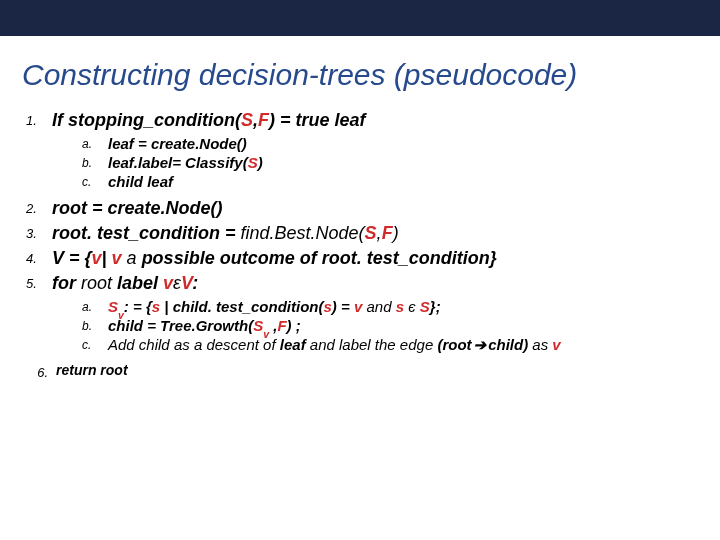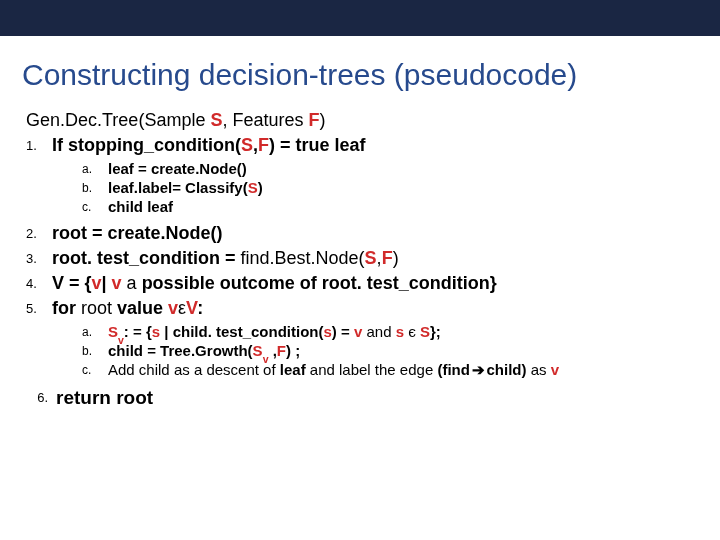--- a/index.html
+++ b/index.html
@@ -11,20 +11,21 @@
     font-family: Arial, Helvetica, sans-serif;
     overflow: hidden;
   }
   .topbar {
     width: 100%;
     height: 36px;
     background: #1a2643;
   }
   .slide {
     padding: 14px 22px 0 22px;
+    font-style: italic;
   }
   .title {
     font-size: 30px;
     color: #274a8d;
     margin: 8px 0 18px 0;
     font-weight: 400;
   }
   .l0 {
     font-size: 18px;
     margin: 0 0 4px 4px;
@@ -74,23 +75,20 @@
 </style>
 </head>
 <body>
 
 <div class="topbar"></div>
 
 <div class="slide">
 
   <div class="title">Constructing decision-trees (pseudocode)</div>
 
-  <div class="l0">
-    <span>Gen.Dec.Tree</span><span class="nw">(Sample </span><span class="red">S</span><span class="nw">, Features </span><span class="red">F</span><span class="nw">)</span>
-  </div>
 
   <div class="l1">
     <span class="num">1.</span>
     <span class="body">
       <span>If stopping_condition(</span><span class="red">S</span><span>,</span><span class="red">F</span><span>) = true leaf</span>
     </span>
   </div>
 
   <div class="l2">
     <span class="num">a.</span>
@@ -124,45 +122,45 @@
   <div class="l1">
     <span class="num">4.</span>
     <span class="body">
       <span>V = {</span><span class="red">v</span><span>| </span><span class="red">v</span><span class="nw"> a </span><span>possible outcome of root. test_condition}</span>
     </span>
   </div>
 
   <div class="l1">
     <span class="num">5.</span>
     <span class="body">
-      <span>for </span><span class="nw">root </span><span>value </span><span class="red">v</span><span class="nw">ε</span><span class="red">V</span><span>:</span>
+      <span>for </span><span class="nw">root </span><span>label </span><span class="red">v</span><span class="nw">ε</span><span class="red">V</span><span>:</span>
     </span>
   </div>
 
   <div class="l2">
     <span class="num">a.</span>
     <span class="body">
       <span class="red">S</span><sub class="red">v</sub><span>: = {</span><span class="red">s</span><span> | child. test_condition(</span><span class="red">s</span><span>) = </span><span class="red">v</span><span class="nw"> and </span><span class="red">s</span><span class="nw"> є </span><span class="red">S</span><span>};</span>
     </span>
   </div>
 
   <div class="l2">
     <span class="num">b.</span>
     <span class="body">
       <span>child = Tree.Growth(</span><span class="red">S</span><sub class="red">v</sub><span> ,</span><span class="red">F</span><span>) ;</span>
     </span>
   </div>
 
   <div class="l2">
     <span class="num">c.</span>
     <span class="body">
-      <span class="nw">Add child </span><span class="nw">as a descent of </span><span>leaf </span><span class="nw">and label the edge </span><span>(find</span><span class="arrow">➔</span><span>child)</span><span class="nw"> as </span><span class="red">v</span>
+      <span class="nw">Add child </span><span class="nw">as a descent of </span><span>leaf </span><span class="nw">and label the edge </span><span>(root</span><span class="arrow">➔</span><span>child)</span><span class="nw"> as </span><span class="red">v</span>
     </span>
   </div>
 
   <div class="gap"></div>
 
   <div class="l1" style="margin-left:-8px;">
     <span class="num" style="width:34px;flex:0 0 34px;text-align:right;padding-right:8px;">6.</span>
-    <span class="body" style="font-size:19px;">return root</span>
+    <span class="body" style="font-size:14px;">return root</span>
   </div>
 
 </div>
 
 </body></html>

